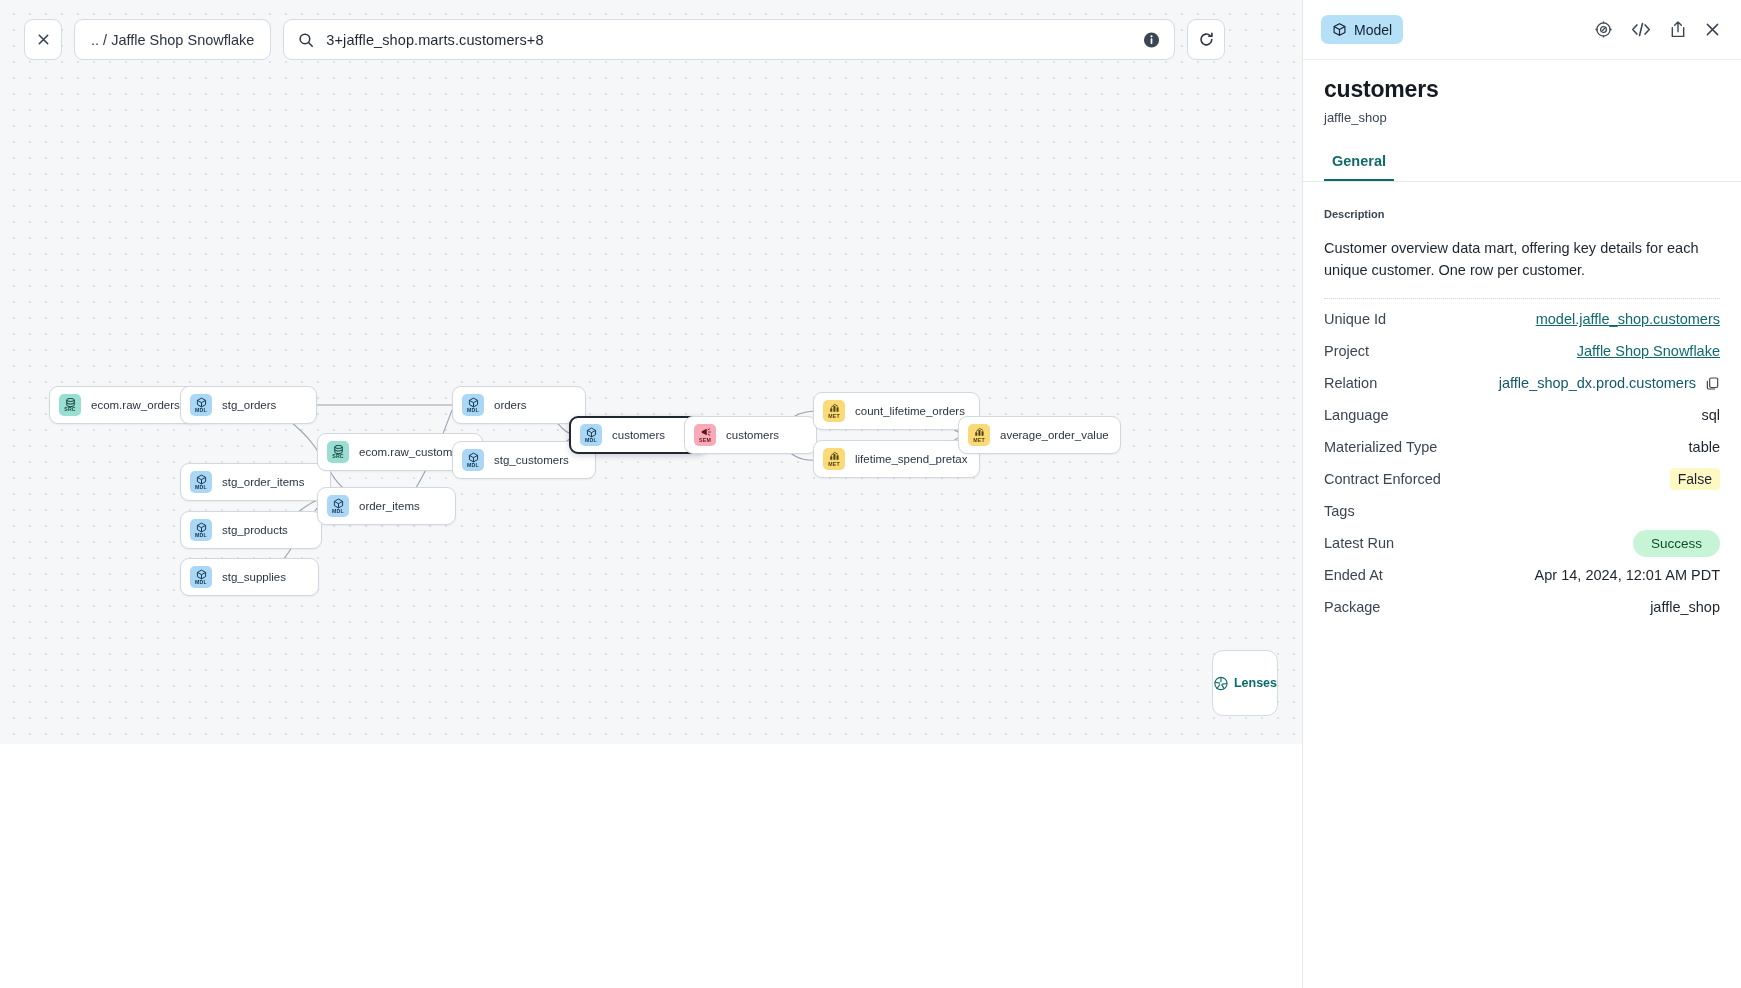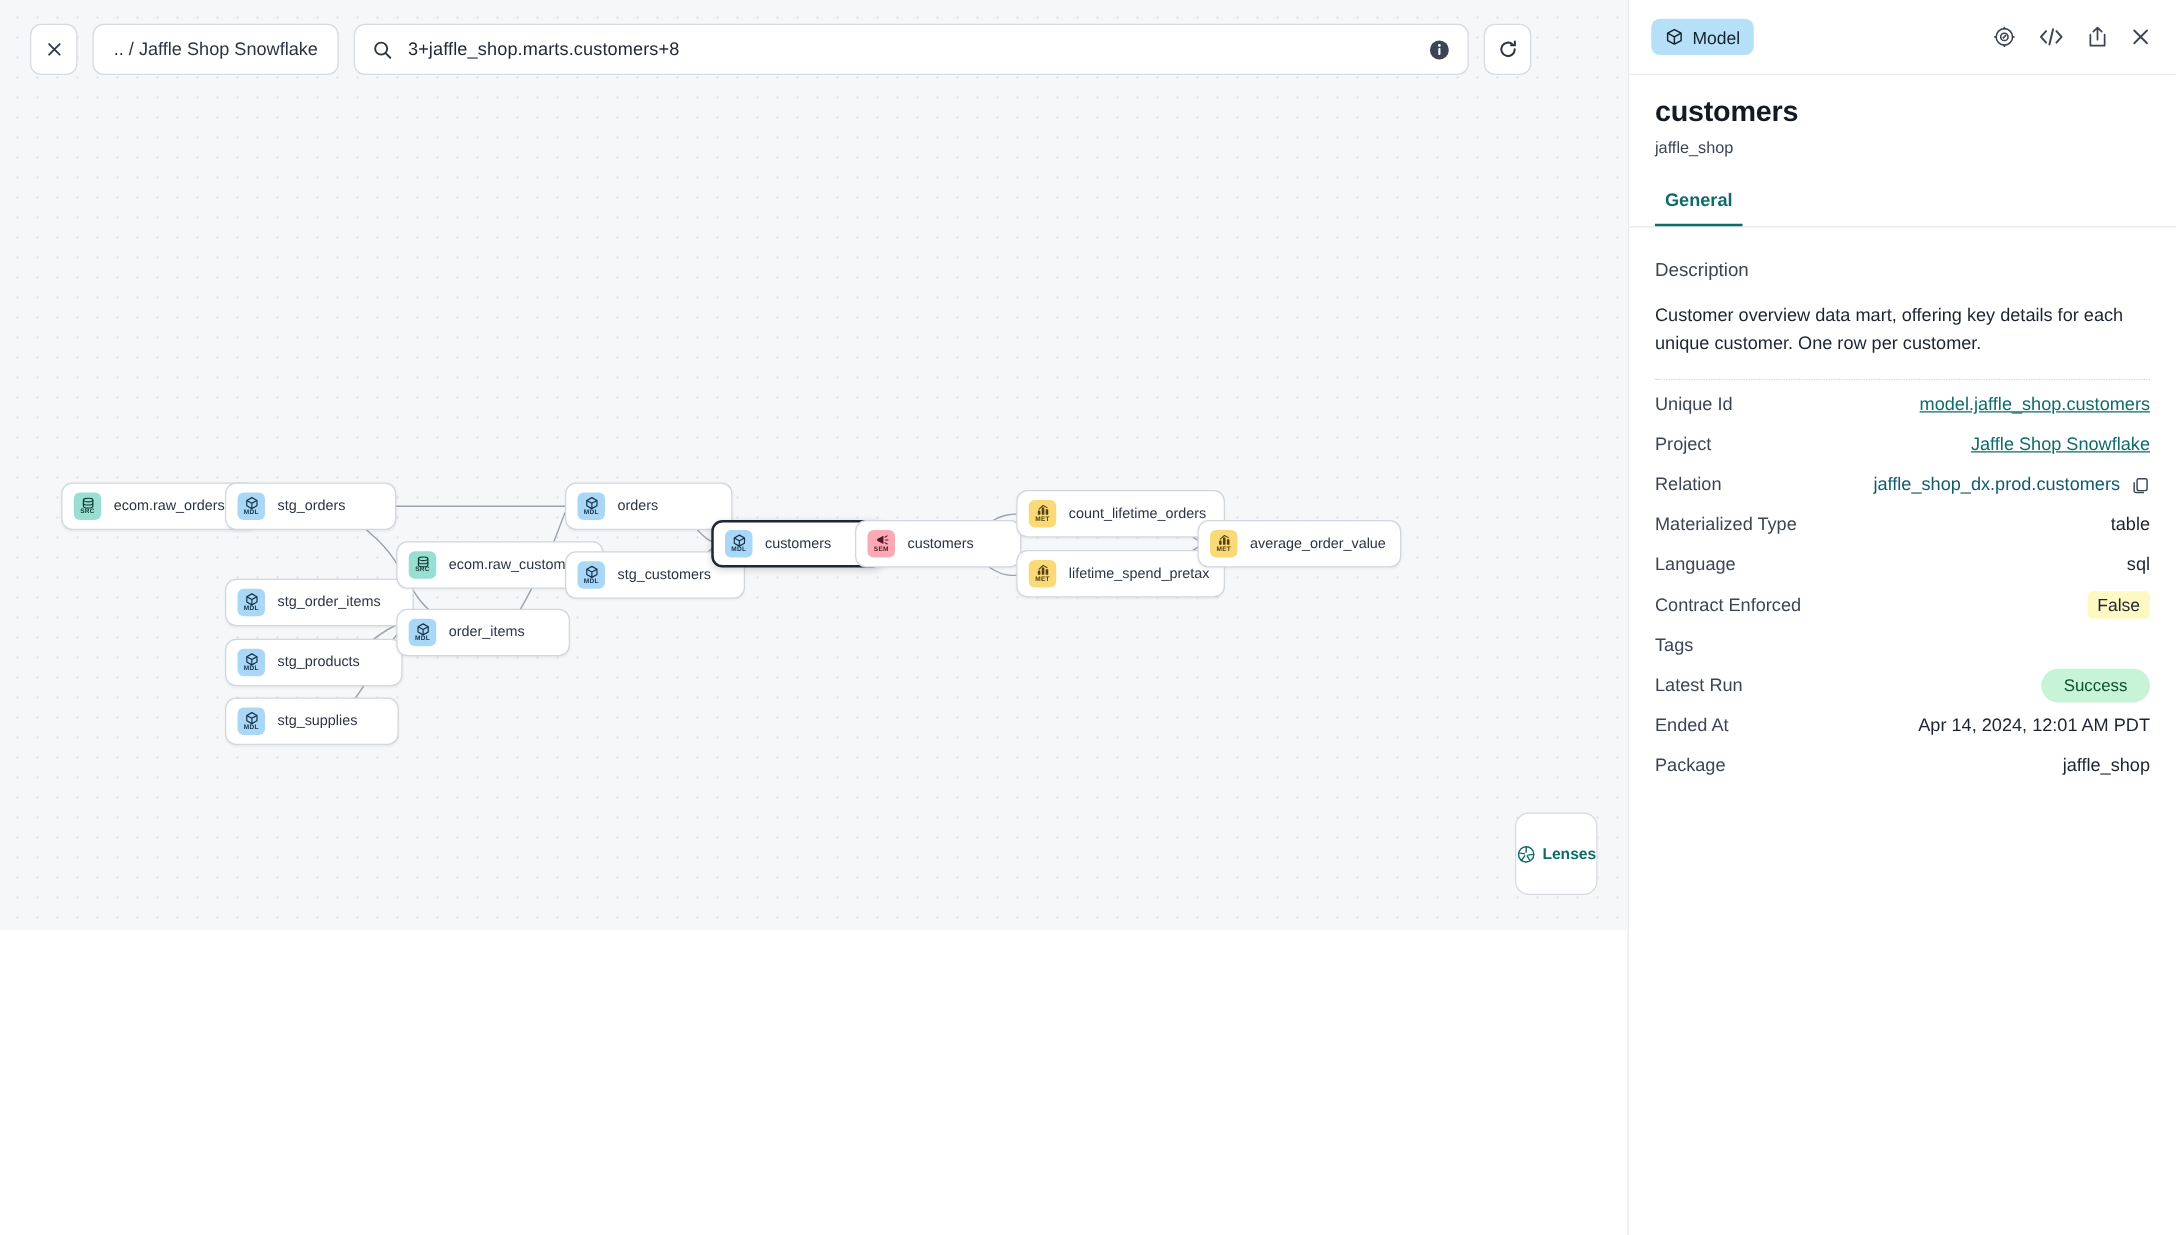--- a/index.html
+++ b/index.html
@@ -80,21 +80,21 @@
     font-size: 14px; cursor: pointer;
   }
   .panel-icons { display: flex; align-items: center; gap: 17px; color: #3b4554; }
   .panel-icons > * { cursor: pointer; }
   .panel-head { padding: 16px 21px 0 21px; border-top: 1px solid #e9ecf0; }
   .p-title { font-size: 23px; font-weight: 700; color: #141a22; letter-spacing: -.2px; }
   .p-sub { font-size: 13px; color: #3c4553; margin-top: 7px; }
   .tabs { display: flex; padding: 0 21px; margin-top: 28px; border-bottom: 1px solid #e4e7ec; }
   .tab { font-size: 14.5px; font-weight: 600; color: #0f6b6b; padding: 0 8px 10px 8px; border-bottom: 2.5px solid #0f6b6b; cursor: pointer; }
   .body { padding: 26px 21px 0 21px; overflow-y: auto; flex: 1; }
-  .sec-label { font-size: 15px; font-weight: 400; color: #3c4553; }
+  .sec-label { font-size: 11px; font-weight: 700; color: #3c4553; }
   .desc { font-size: 14.5px; color: #1b2430; line-height: 1.52; margin-top: 17px; }
   .divider { border-top: 1px dotted #d3d8df; margin: 17px 0 4px 0; }
   .row { display: flex; align-items: center; justify-content: space-between; min-height: 32px; padding: 8px 0; gap: 12px; }
   .row .k { font-size: 14.5px; color: #3c4553; white-space: nowrap; }
   .row .v { font-size: 14.5px; color: #1b2430; text-align: left; padding-left: 43px; }
   .row .v.link { color: #0f6b6b; text-decoration: underline; cursor: pointer; }
   .row .v.plain-link { color: #12596b; }
   .chip-false { background: #fef9c3; color: #1b2430; border-radius: 4px; padding: 3px 8px; font-size: 14px; }
   .chip-success { background: #c7f4d6; color: #09512c; border-radius: 999px; padding: 6px 18px; font-size: 13.5px; }
   .relwrap { display: flex; align-items: center; gap: 9px; }
@@ -361,28 +361,28 @@
               <span class="v plain-link">jaffle_shop_dx.prod.customers</span>
               <span class="copy-ic">
                 <svg width="15" height="15" viewBox="0 0 18 18" fill="none" stroke="#3c4553" stroke-width="1.4">
                   <rect x="5.6" y="2.4" width="9.6" height="11.4" rx="1.7"></rect>
                   <path d="M12.2 15.6 L4.6 15.6 C3.6 15.6 2.8 14.8 2.8 13.8 L2.8 5.8"></path>
                 </svg>
               </span>
             </span>
           </div>
           <div class="row">
+            <span class="k">Language</span>
+            <span class="v">sql</span>
+          </div>
+          <div class="row">
             <span class="k">Materialized Type</span>
             <span class="v">table</span>
           </div>
           <div class="row">
-            <span class="k">Language</span>
-            <span class="v">sql</span>
-          </div>
-          <div class="row">
             <span class="k">Contract Enforced</span>
             <span class="v"><span class="chip-false">False</span></span>
           </div>
           <div class="row">
             <span class="k">Tags</span>
             <span class="v"></span>
           </div>
           <div class="row">
             <span class="k">Latest Run</span>
             <span class="v"><span class="chip-success">Success</span></span>

